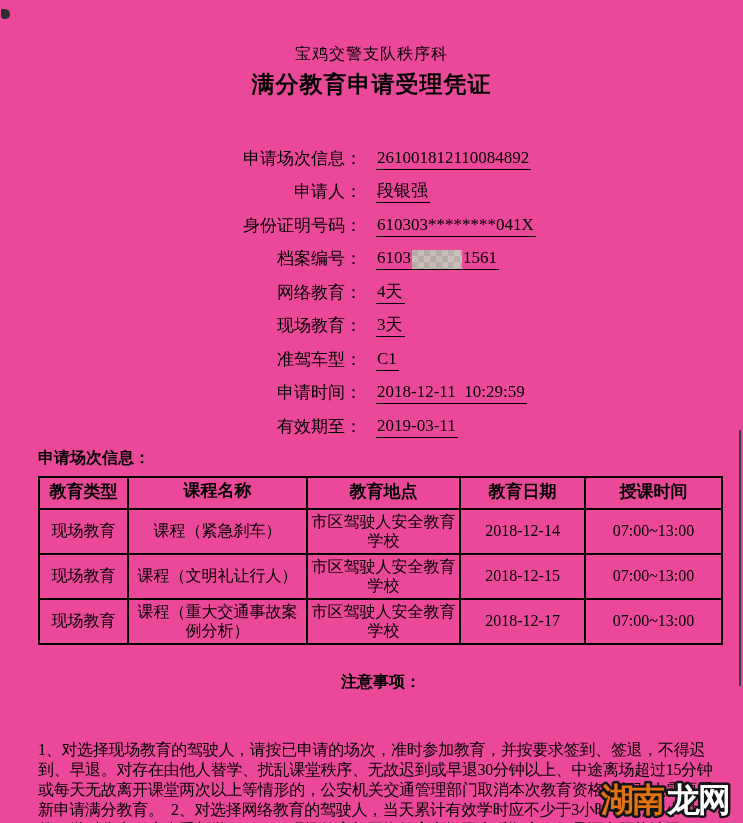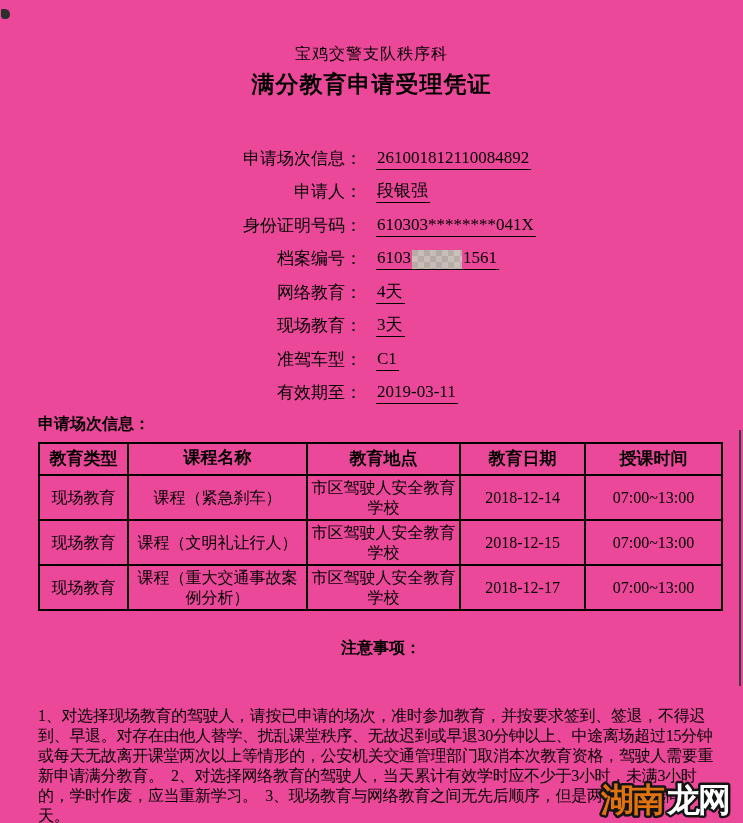--- a/index.html
+++ b/index.html
@@ -146,20 +146,24 @@
       </div>
       <div class="field-row">
         <span class="field-label">现场教育：</span>
         <span class="field-value">3天</span>
       </div>
       <div class="field-row">
         <span class="field-label">准驾车型：</span>
         <span class="field-value">C1</span>
       </div>
       <div class="field-row">
+        <span class="field-label">申请时间：</span>
+        <span class="field-value">2018-12-11  10:29:59</span>
+      </div>
+      <div class="field-row">
         <span class="field-label">有效期至：</span>
         <span class="field-value">2019-03-11</span>
       </div>
     </div>
 
   <div class="section-heading">申请场次信息：</div>
 
   <table class="sessions">
     <thead>
         <tr id="session-head">

